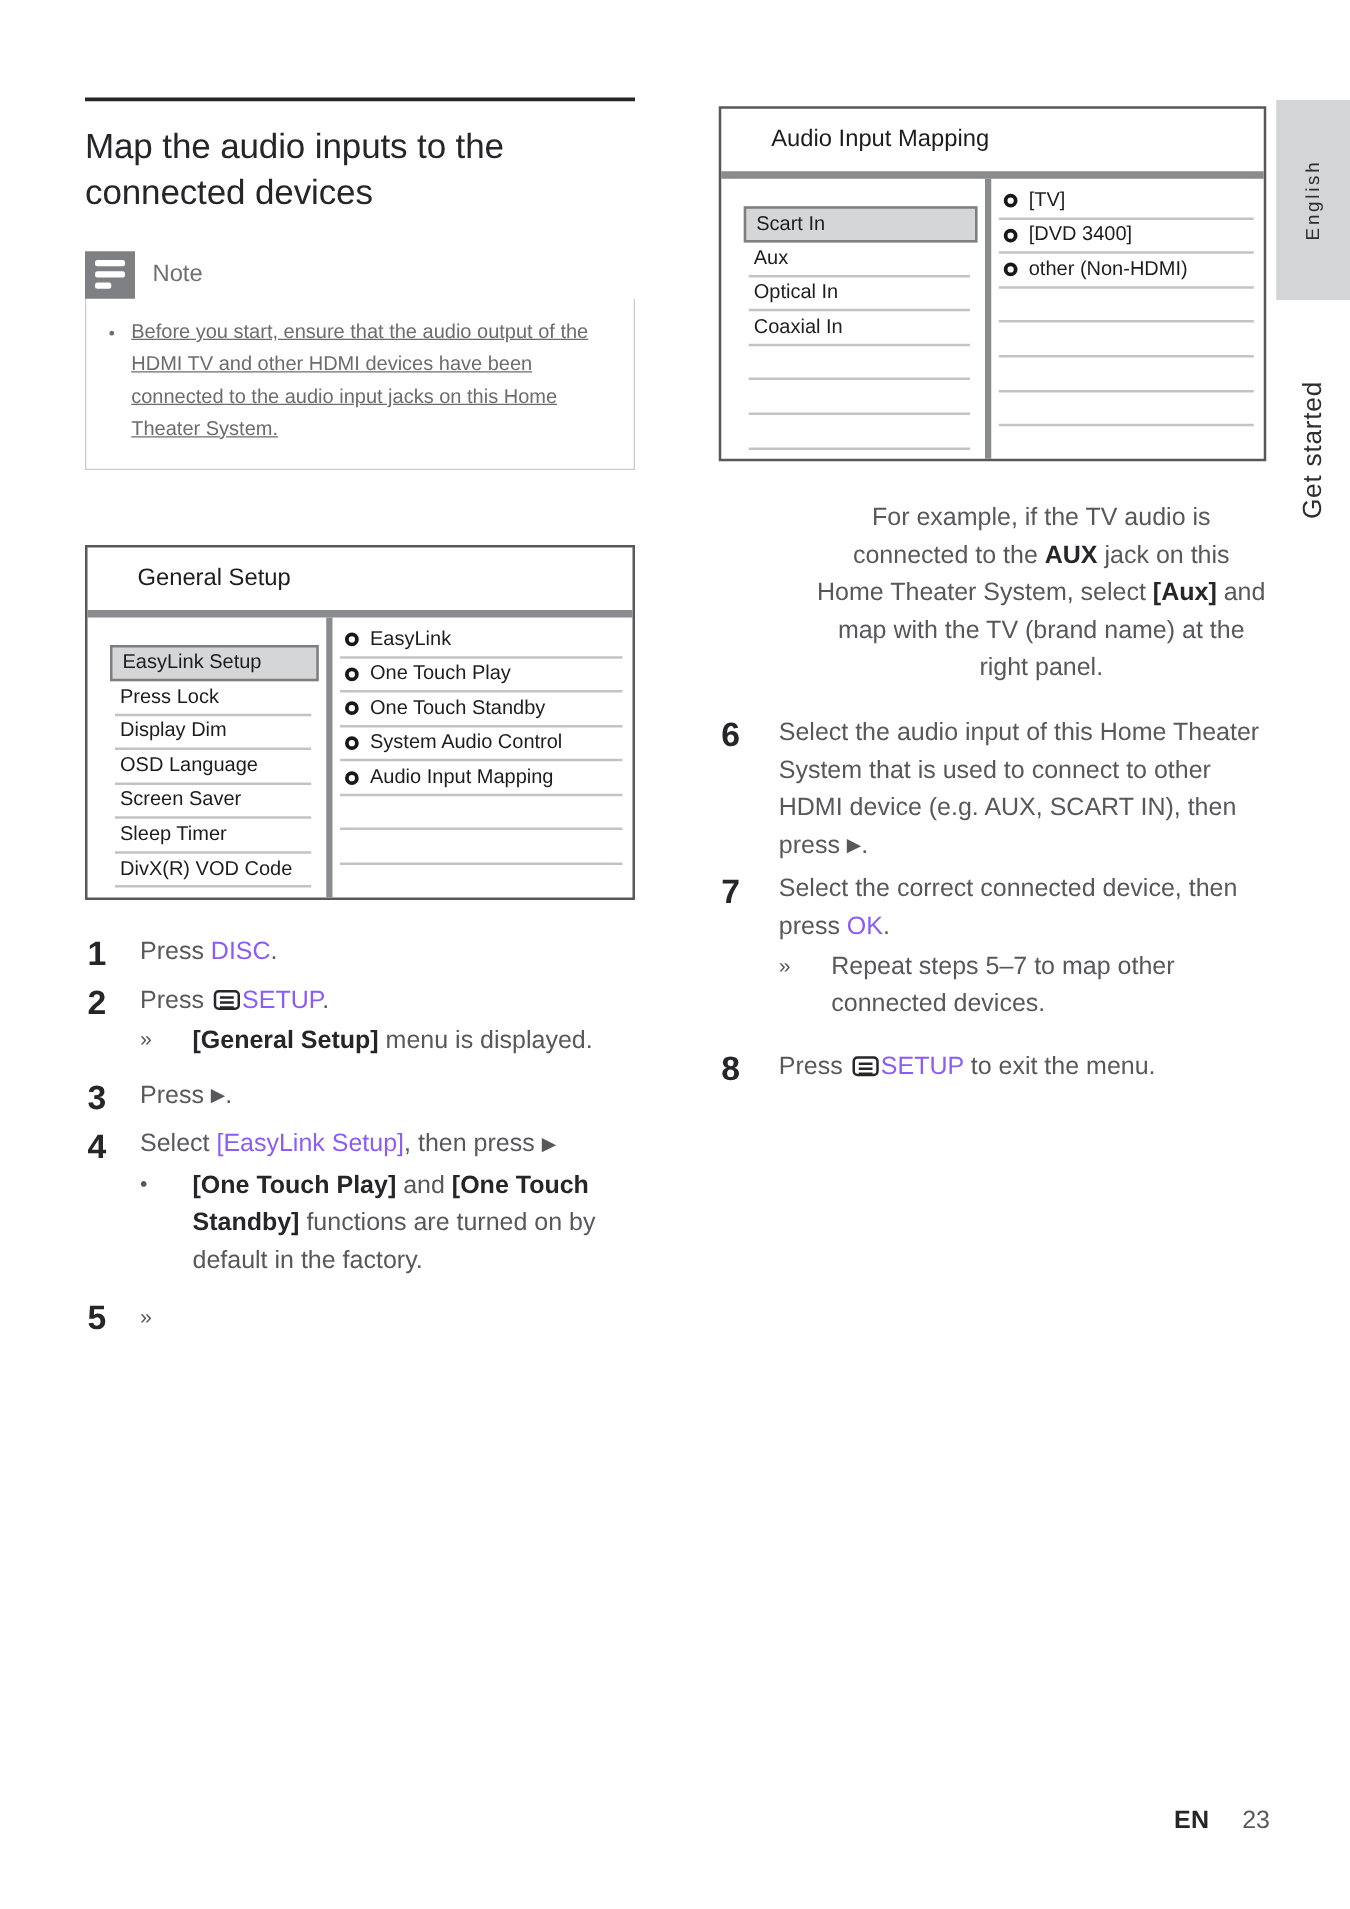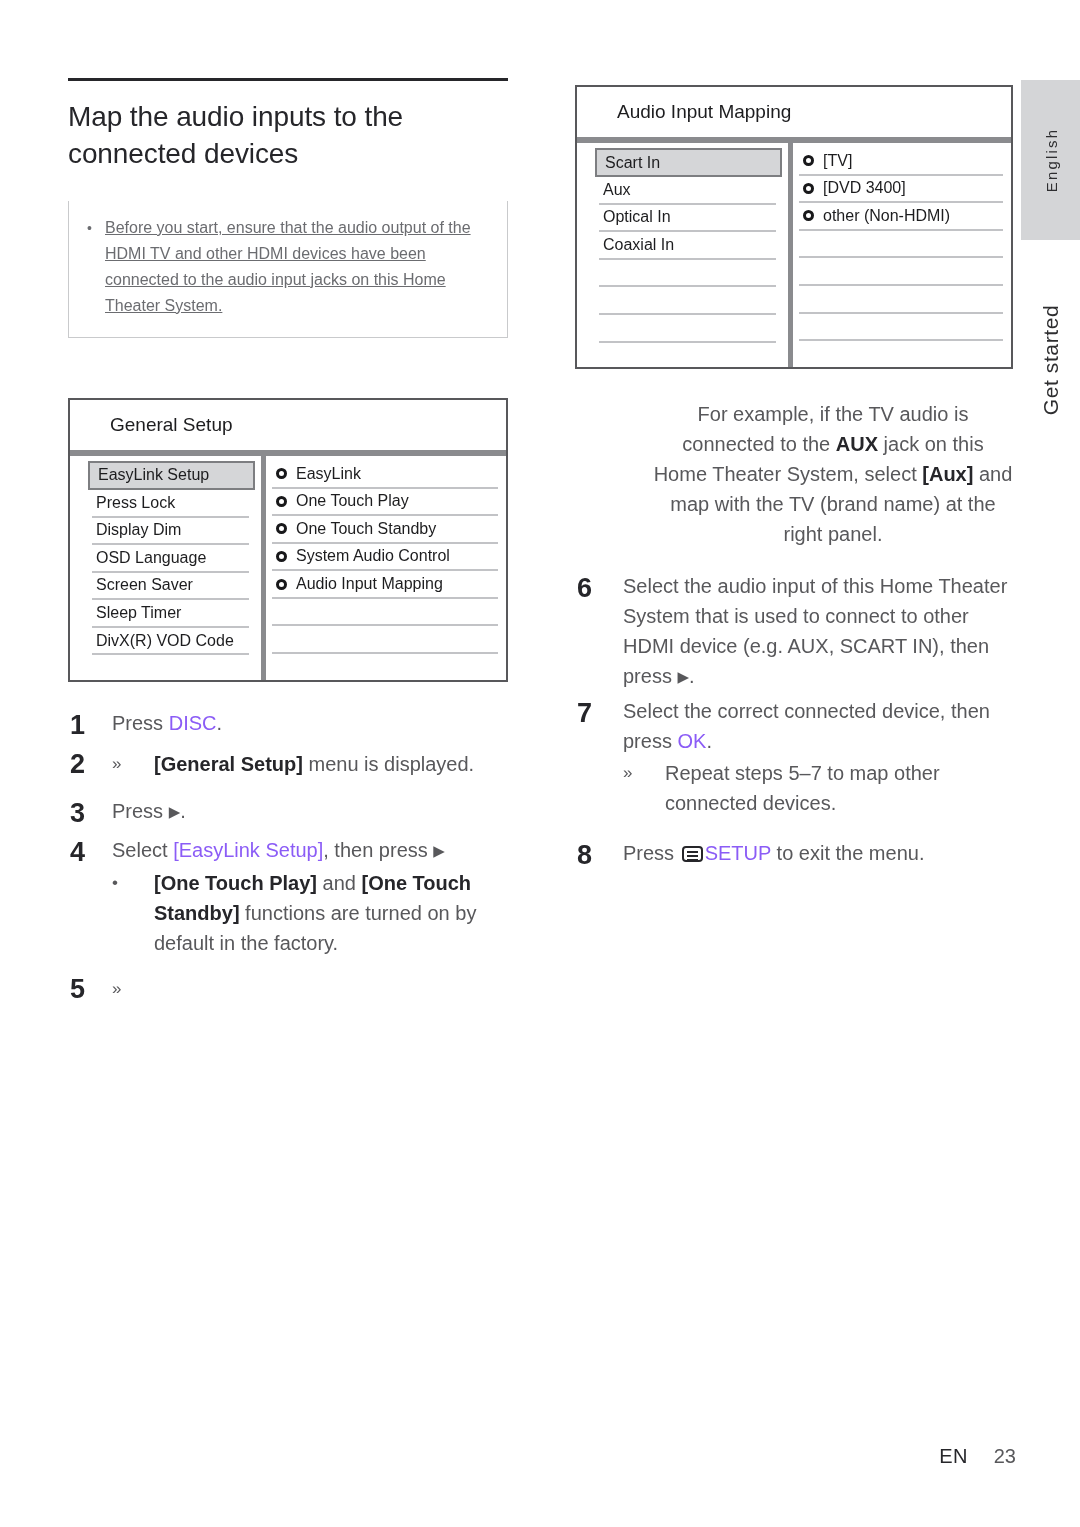--- a/index.html
+++ b/index.html
@@ -102,21 +102,21 @@
     display: flex; align-items: center;
     padding-left: 40px;
     font-size: 19px;
     color: #1d1d1f;
     border-bottom: 6px solid #8a8b8e;
   }
   .osd-body { display: flex; height: 224px; }
   .osd-col-left {
     width: 196px; flex: none;
     border-right: 5px solid #8a8b8e;
-    padding-top: 5px;
+    padding-top: 22px;
   }
   .osd-col-right { flex: 1; padding-top: 5px; }
   .osd-row {
     height: 27.6px;
     display: flex; align-items: center;
     font-size: 16px;
     color: #1d1d1f;
     border-bottom: 2px solid #c2c3c6;
     margin: 0 12px 0 22px;
     padding-left: 4px;
@@ -196,21 +196,21 @@
 
   
   .footer {
     position: absolute;
     left: 0; top: 1445px;
     width: 1016px;
     text-align: right;
     font-size: 20px;
     color: #26262a;
   }
-  .footer .en { font-weight: 400; margin-right: 26px; letter-spacing: 0.4px; }
+  .footer .en { font-weight: 700; margin-right: 26px; letter-spacing: 0.4px; }
   .footer .pg { color: #58585b; }
 </style>
 </head>
 <body>
 
 <div class="page">
 
   <div class="side-tabs">
     <div class="tab-lang">
       <span>English</span>
@@ -219,20 +219,28 @@
       <span>Get started</span>
     </div>
   </div>
 
   <div class="col-left">
 
     <div class="title-rule"></div>
     <h1 class="doc-title">Map the audio inputs to the connected devices</h1>
 
     <div>
+      <div class="note-head">
+        <div class="note-icon">
+          <i class="b1"></i>
+            <i class="b2"></i>
+            <i class="b3"></i>
+        </div>
+        <div class="note-label">Note</div>
+      </div>
       <div class="note-box">
         <div class="note-item">
           <div class="note-bullet">•</div>
           <div class="note-text">Before you start, ensure that the audio output of the HDMI TV and other HDMI devices have been connected to the audio input jacks on this Home Theater System.</div>
         </div>
       </div>
     </div>
 
     <div class="osd" style="margin-top:60px;">
       <div class="osd-title">General Setup</div>
@@ -300,20 +308,21 @@
     <div class="steps">
 
       <div class="step">
         <div class="step-num">1</div>
         <div class="step-body"><span>Press </span><b>DISC</b><span>.</span></div>
       </div>
 
       <div class="step">
         <div class="step-num">2</div>
         <div class="step-body">
+          <div><span>Press </span><span class="icon-setup"></span><b>SETUP</b><span>.</span></div>
           <div class="sub">
             <div class="sub-mark">»</div>
             <div class="sub-text"><b>[General Setup]</b><span> menu is displayed.</span></div>
           </div>
         </div>
       </div>
 
       <div class="gap-small"></div>
 
       <div class="step">

